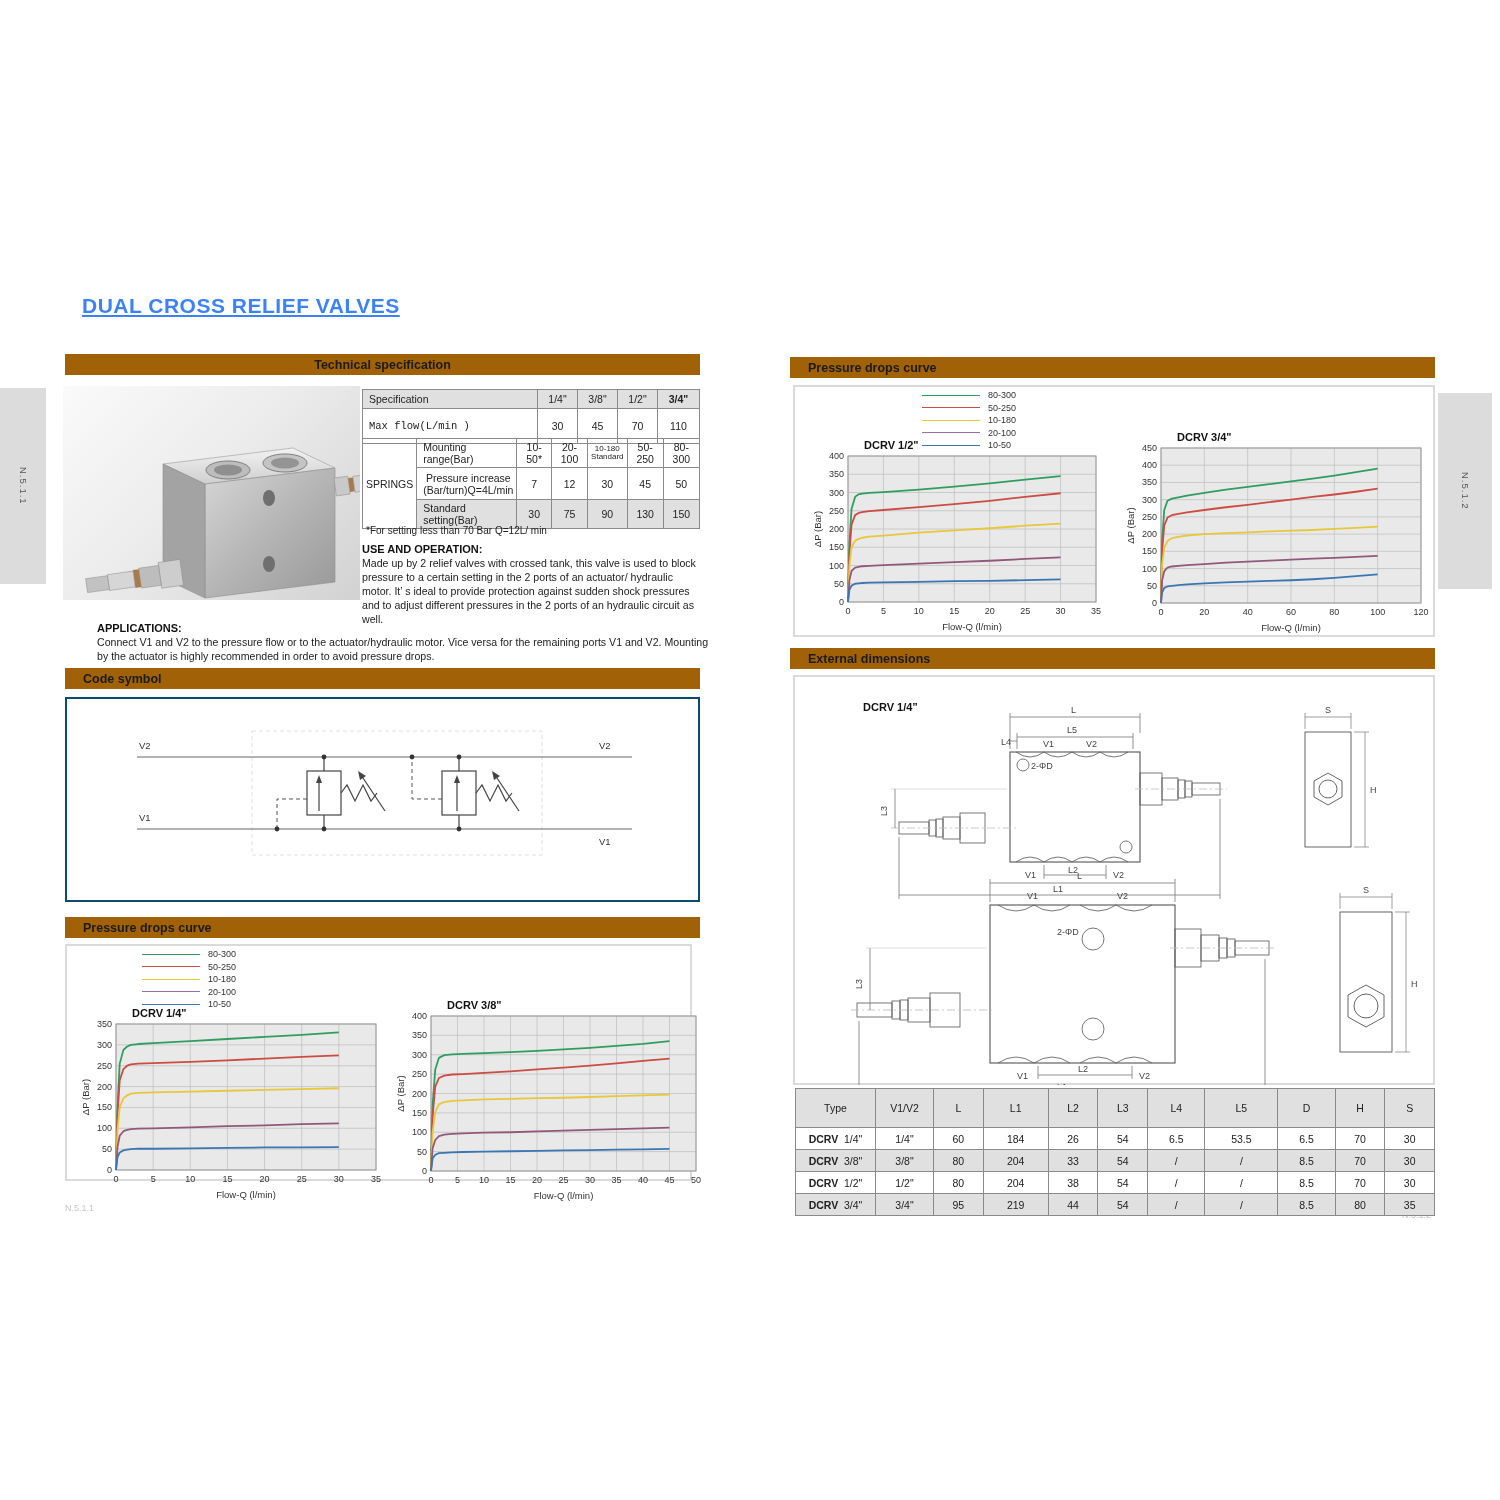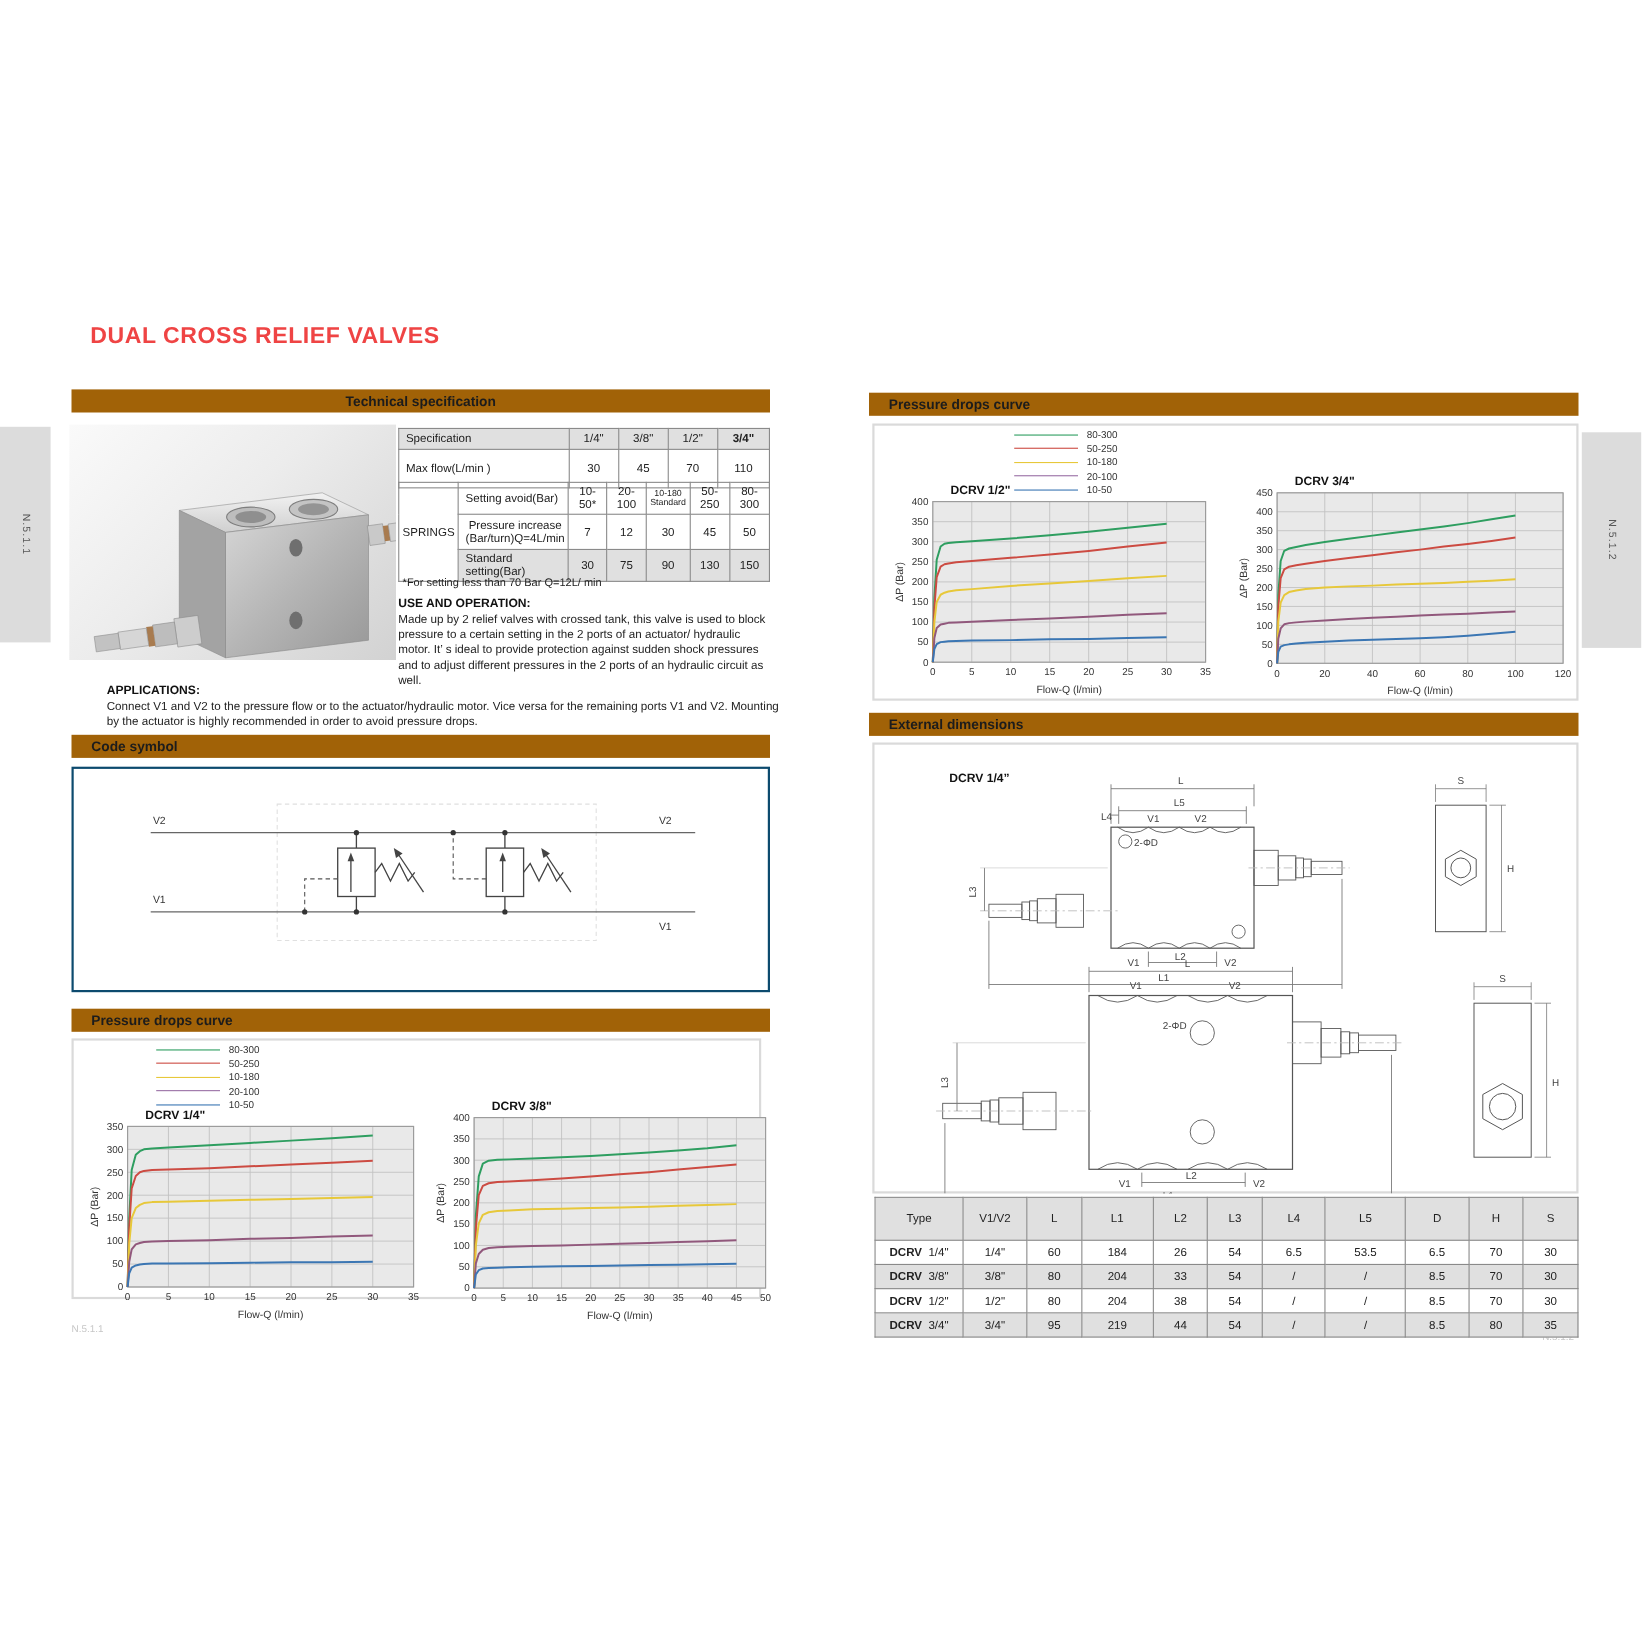--- a/index.html
+++ b/index.html
@@ -11,21 +11,21 @@
 
   
   .side-tab { background:#dcdcdc; display:flex; align-items:center; justify-content:center; }
   .side-tab span { writing-mode:vertical-rl; font-size:9.5px; color:#555; letter-spacing:1px; }
 
   
   .secbar { background:#a16207; height:21px; display:flex; align-items:center; font-weight:bold; font-size:12.5px; color:#1c1c1c; }
   .secbar.center { justify-content:center; }
   .secbar.left { padding-left:18px; }
 
-  .page-title { font-size:21px; font-weight:bold; color:#ef4444; letter-spacing:0.5px; }
+  .page-title { font-size:21px; font-weight:bold; color:#3b82f6; letter-spacing:0.5px;text-decoration:underline; }
 
   
   .framebox { border:2px solid #0c4a6e; background:#fff; }
 
   
   table { border-collapse:collapse; font-size:10.5px; color:#222; }
   td { border:1px solid #8a8a8a; text-align:center; padding:2px 3px; }
   .hdr td, td.hdr { background:#e0e0e0; }
   .lbl { text-align:left; padding-left:6px; }
   .small-cell { font-size:8px; line-height:1.05; white-space:pre-line; }
@@ -115,34 +115,34 @@
   <table class="abs" style="left:362px;top:389px;width:338px;">
     <tbody id="spec-tbody">
         <tr class="hdr">
           <td class="lbl" style="height: 19px;">Specification</td>
           <td style="height: 19px;">1/4"</td>
           <td style="height: 19px;">3/8"</td>
           <td style="height: 19px;">1/2"</td>
           <td style="font-weight: bold; height: 19px;">3/4"</td>
         </tr>
         <tr>
-          <td class="lbl" style="height: 19px;">Max flow(L/min )</td>
+          <td class="lbl" style="height: 19px; font-family: Liberation Mono, monospace;">Max flow(L/min )</td>
           <td style="height: 19px;">30</td>
           <td style="height: 19px;">45</td>
           <td style="height: 19px;">70</td>
           <td style="height: 35px;">110</td>
         </tr>
       </tbody>
   </table>
 
   <table class="abs" style="left:362px;top:438px;width:338px;">
     <tbody id="springs-tbody">
         <tr>
           <td rowspan="3" style="width: 54px;">SPRINGS</td>
-          <td class="lbl" style="width: 100px; height: 24px;">Setting avoid(Bar)</td>
+          <td class="lbl" style="width: 100px; height: 24px;">Mounting range(Bar)</td>
           <td style="height: 24px;">10-50*</td>
           <td style="height: 24px;">20-100</td>
           <td class=" small-cell" style="height: 24px;">10-180
 Standard</td>
           <td style="height: 24px;">50-250</td>
           <td style="height: 24px;">80-300</td>
         </tr>
         <tr>
           <td class="lbl lbl" style="white-space: pre-line; height: 32px; text-align: center;">Pressure increase
 (Bar/turn)Q=4L/min</td>

